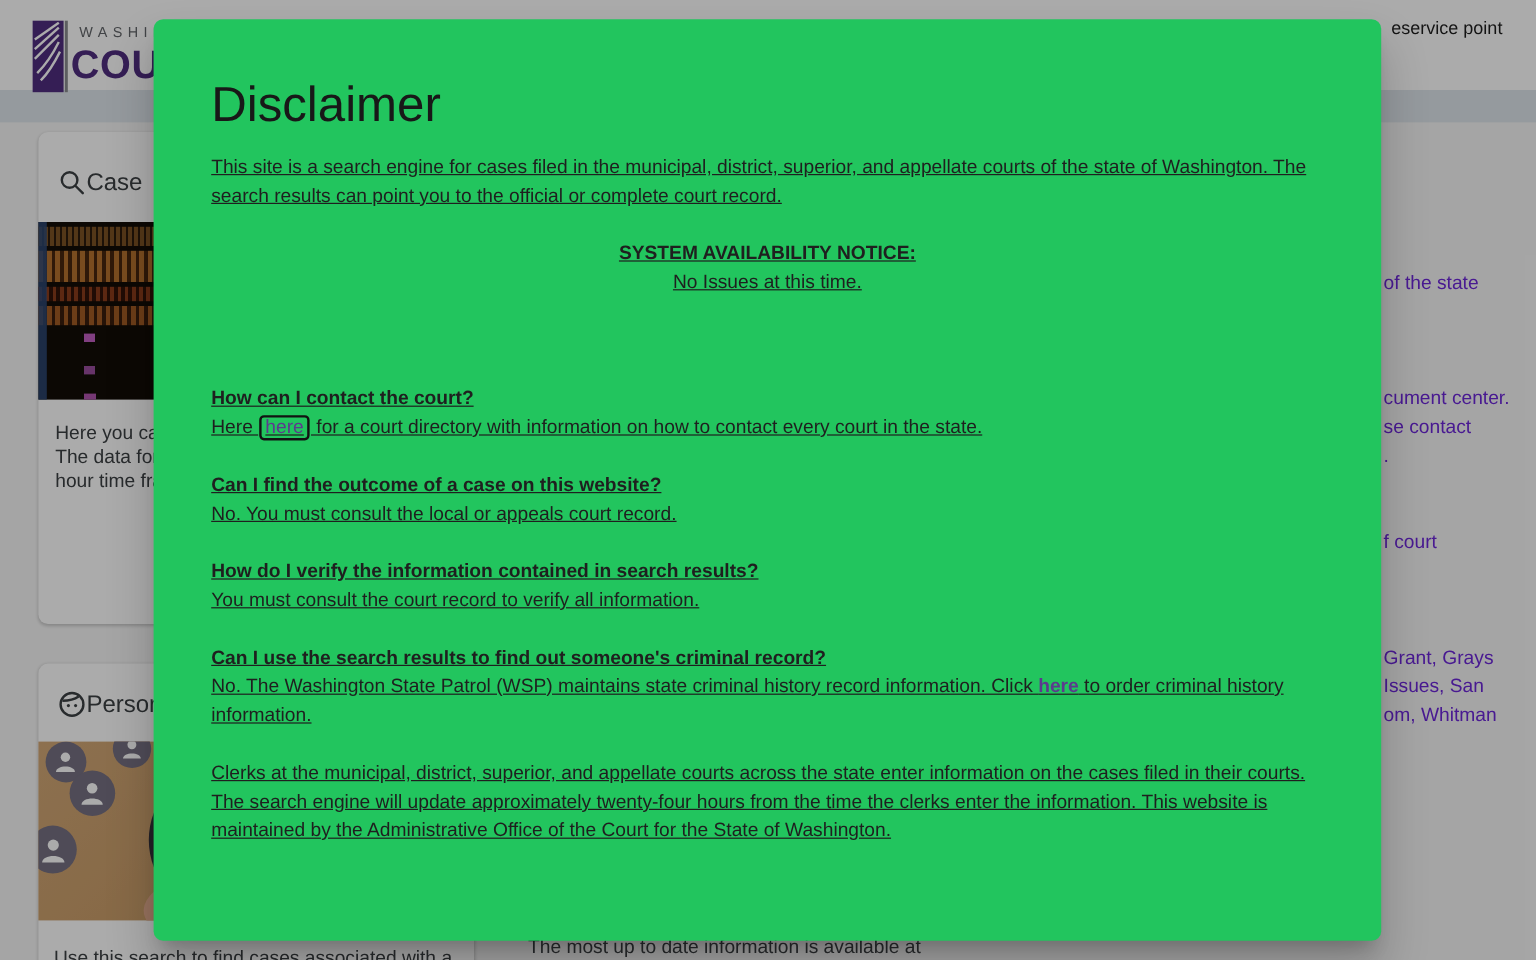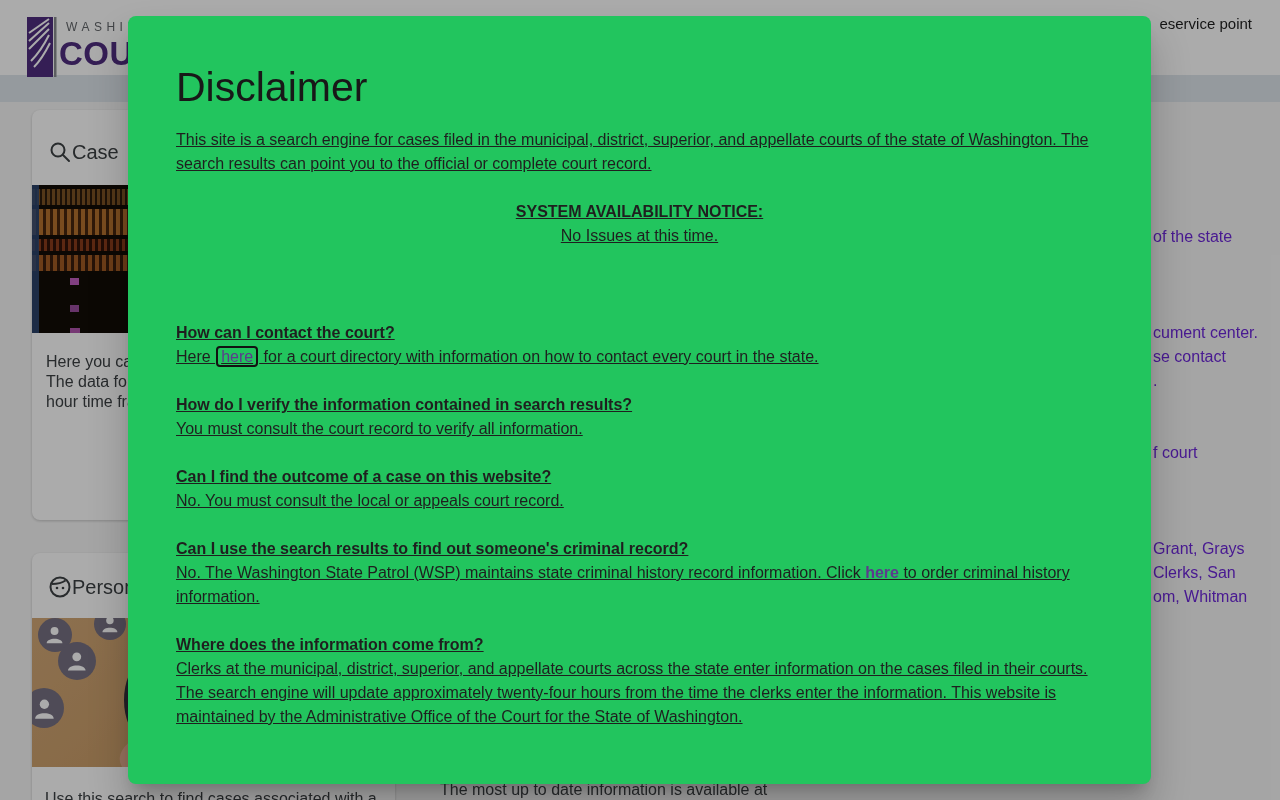--- a/index.html
+++ b/index.html
@@ -174,21 +174,21 @@
     </div>
 
     <div class="middle-caption">The most up to date information is available at</div>
 
     <div class="rfrag rf0">of the state</div>
     <div class="rfrag rf1">cument center.</div>
     <div class="rfrag rf2">se contact</div>
     <div class="rfrag rf3">.</div>
     <div class="rfrag rf4">f court</div>
     <div class="rfrag rf5">Grant, Grays</div>
-    <div class="rfrag rf6">Clerks, San</div>
+    <div class="rfrag rf6">Issues, San</div>
     <div class="rfrag rf7">om, Whitman</div>
   </div>
 
   <div class="scrim"></div>
 
   <div class="modal" role="dialog">
     <h1>Disclaimer</h1>
 
     <p>This site is a search engine for cases filed in the municipal, district, superior, and appellate courts of the state of Washington. The search results can point you to the official or complete court record.</p>
 
@@ -197,33 +197,32 @@
       <span>No Issues at this time.</span>
     </p>
 
 
     <p>
       <span class="q">How can I contact the court?</span>
       <span><span>Here </span><a class="inline-link focused">here</a><span> for a court directory with information on how to contact every court in the state.</span></span>
     </p>
 
     <p>
+      <span class="q">Can I find the outcome of a case on this website?</span>
+      <span>No. You must consult the local or appeals court record.</span>
+    </p>
+
+    <p>
       <span class="q">How do I verify the information contained in search results?</span>
       <span>You must consult the court record to verify all information.</span>
     </p>
 
     <p>
-      <span class="q">Can I find the outcome of a case on this website?</span>
-      <span>No. You must consult the local or appeals court record.</span>
-    </p>
-
-    <p>
       <span class="q">Can I use the search results to find out someone's criminal record?</span>
       <span><span>No. The Washington State Patrol (WSP) maintains state criminal history record information. Click </span><a class="inline-link bold">here</a><span> to order criminal history information.</span></span>
     </p>
 
     <p>
-      <span class="q">Where does the information come from?</span>
       <span>Clerks at the municipal, district, superior, and appellate courts across the state enter information on the cases filed in their courts. The search engine will update approximately twenty-four hours from the time the clerks enter the information. This website is maintained by the Administrative Office of the Court for the State of Washington.</span>
     </p>
   </div>
 
 </div>
 
 </body></html>

